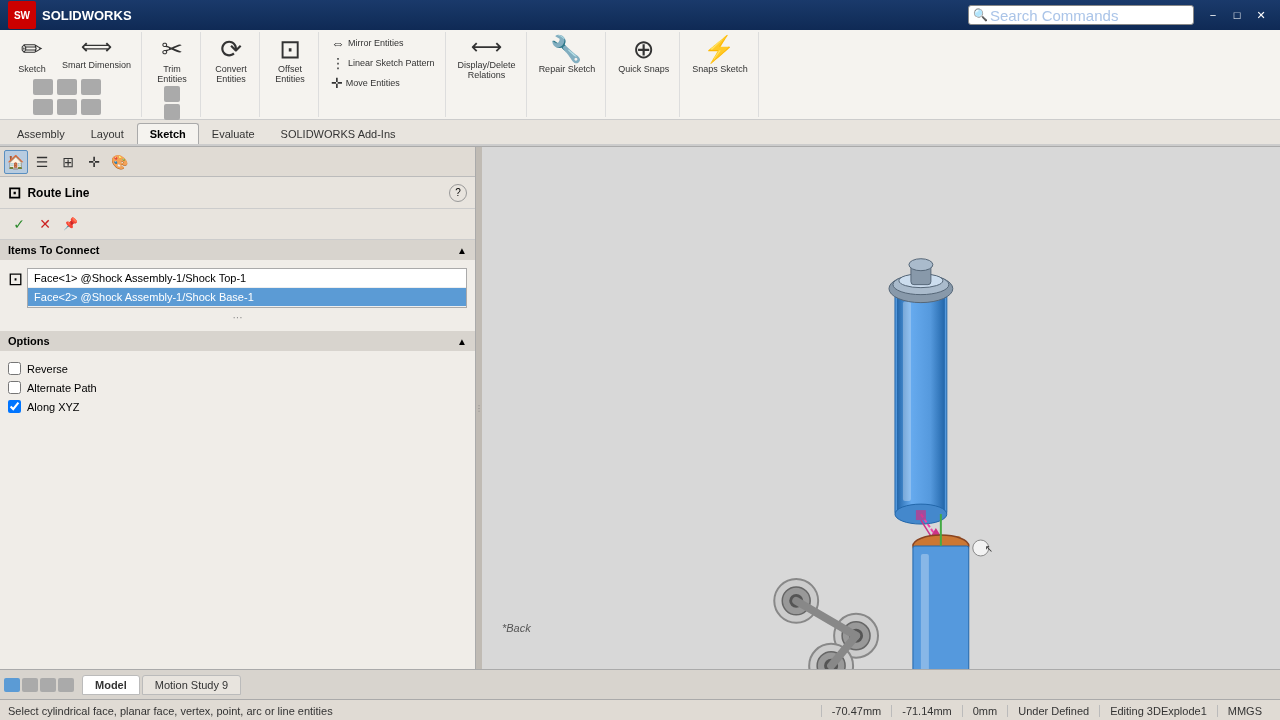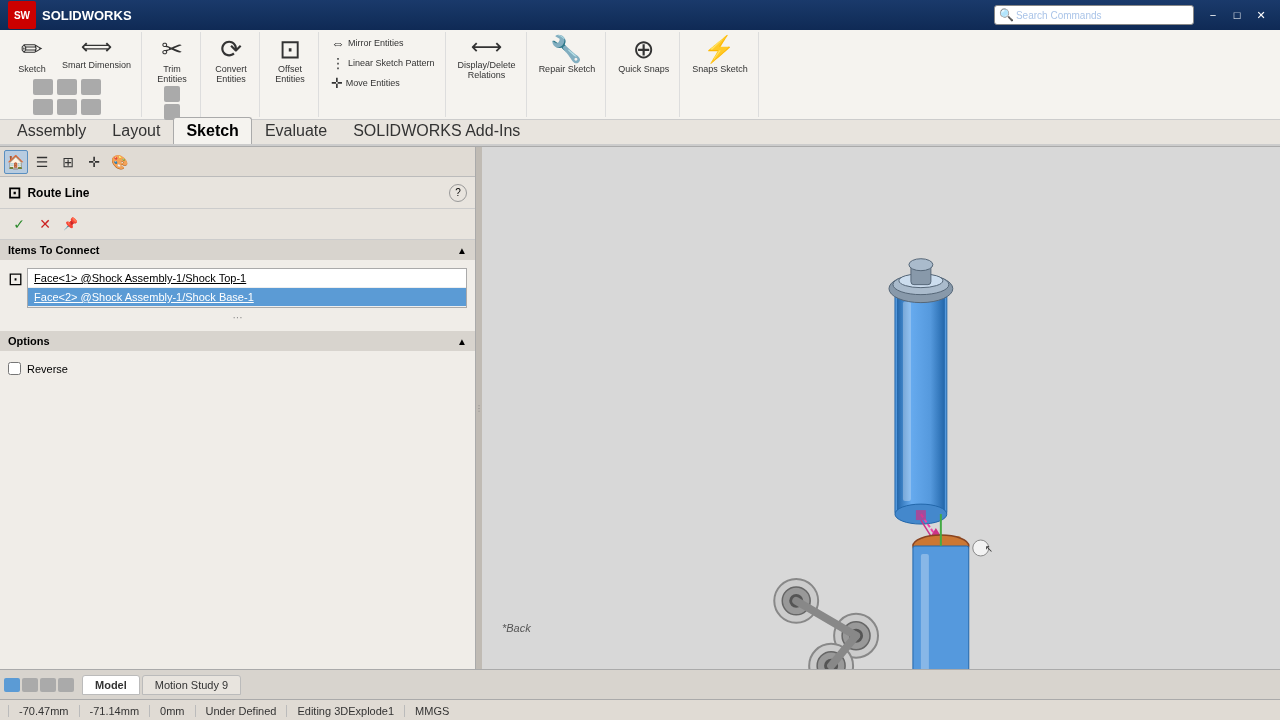--- a/index.html
+++ b/index.html
@@ -100,21 +100,21 @@
     #ribbon-tabs {
       background: #e8e4de;
       height: 26px;
       display: flex;
       align-items: flex-end;
       padding: 0 4px;
       border-bottom: 2px solid #ccc;
     }
     .tab-item {
       padding: 4px 12px;
-      font-size: 16px;
+      font-size: 11px;
       cursor: pointer;
       border: 1px solid transparent;
       border-bottom: none;
       border-radius: 3px 3px 0 0;
       color: #333;
     }
     .tab-item.active {
       background: #f5f3ef;
       border-color: #aaa;
       font-weight: bold;
@@ -199,21 +199,20 @@
     .connect-list {
       border: 1px solid #aaa;
       background: white;
       margin: 2px 0;
     }
     .connect-item {
       padding: 3px 6px;
       font-size: 11px;
       border-bottom: 1px solid #eee;
       cursor: pointer;
-      text-decoration: underline;
     }
     .connect-item.selected { background: #5b9bd5; color: white; }
 
     
     #options-section { padding: 8px; }
     .option-row {
       display: flex; align-items: center; gap: 6px;
       padding: 3px 0;
       font-size: 11px;
     }
@@ -358,21 +357,21 @@
       background: white;
       border: 1px solid #888;
       border-radius: 3px;
       display: flex; align-items: center;
       padding: 1px 4px;
       gap: 2px;
       height: 20px;
       min-width: 200px;
     }
     #search-bar input {
-      border: none; outline: none; font-size: 10px; flex: 1; background: transparent; color: white;
+      border: none; outline: none; font-size: 15px; flex: 1; background: transparent; color: white;
     }
     #search-bar input::placeholder { color: #aac4e8; }
 
     .collapse-arrow {
       font-size: 10px; cursor: pointer;
     }
   </style>
 </head>
 <body>
 
@@ -552,20 +551,28 @@
       <div>
         <div class="section-header">
           <span>Options</span>
           <span class="collapse-arrow">▲</span>
         </div>
         <div id="options-section">
           <div class="option-row">
             <input type="checkbox" id="cb-reverse" style="">
             <label for="cb-reverse">Reverse</label>
           </div>
+          <div class="option-row">
+            <input type="checkbox" id="cb-alternate" style="">
+            <label for="cb-alternate">Alternate Path</label>
+          </div>
+          <div class="option-row">
+            <input type="checkbox" id="cb-along" checked="" style="">
+            <label for="cb-along">Along XYZ</label>
+          </div>
         </div>
       </div>
     </div>
   </div>
 
   <div id="panel-divider">⋮</div>
 
   <div id="viewport">
 
     <div id="viewport-toolbar">
@@ -685,19 +692,20 @@
     <div class="tab-indicator active"></div>
     <div class="tab-indicator"></div>
     <div class="tab-indicator"></div>
     <div class="tab-indicator"></div>
   </div>
   <div class="bottom-tab active">Model</div>
   <div class="bottom-tab">Motion Study 9</div>
 </div>
 
 <div id="statusbar">
+  <span class="status-msg">Select cylindrical face, planar face, vertex, point, arc or line entities</span>
   <span class="status-coords">-70.47mm</span>
   <span class="status-coords">-71.14mm</span>
   <span class="status-coords">0mm</span>
   <span class="status-item">Under Defined</span>
   <span class="status-item">Editing 3DExplode1</span>
   <span class="status-item">MMGS</span>
 </div>
 
 </body></html>

